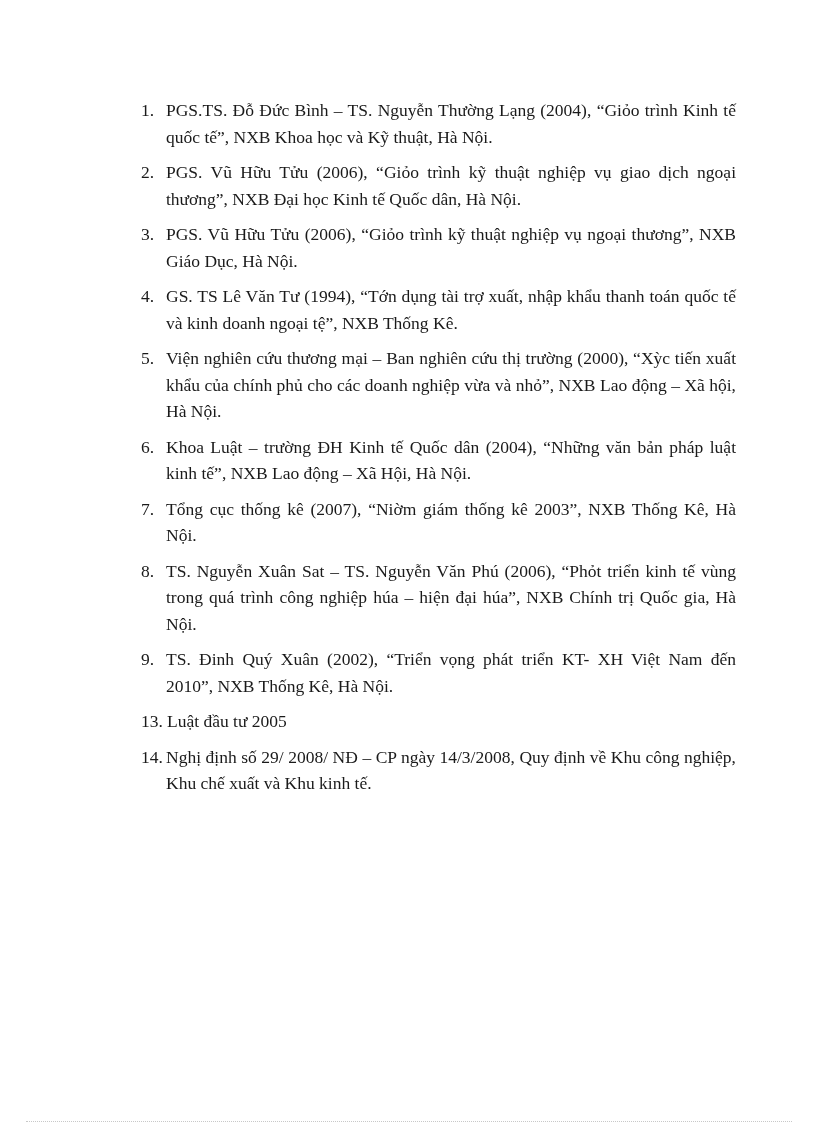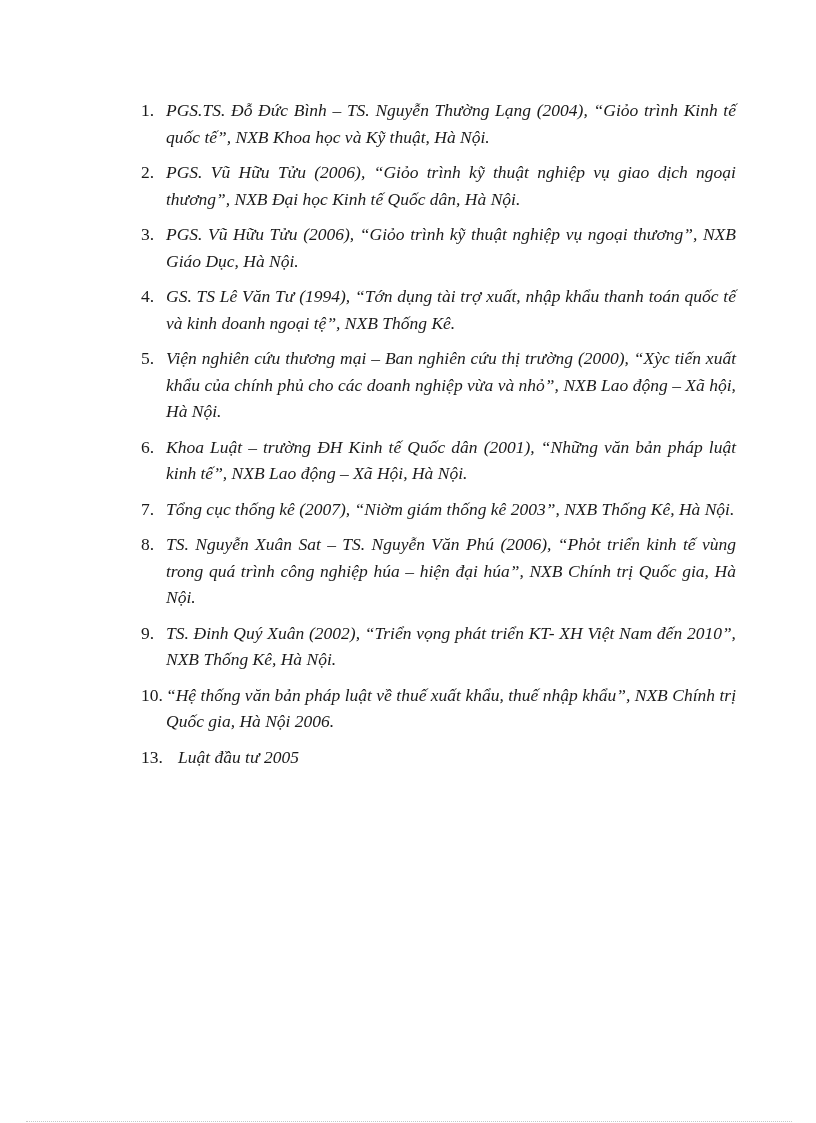--- a/index.html
+++ b/index.html
@@ -38,23 +38,22 @@
       text-align: justify;
       margin-bottom: 9px;
     }
     .ref-num {
       position: absolute;
       left: 0;
       top: 0;
     }
     .ref-text {
       display: block;
-      font-style: italic;
     }
-    .ref-text.noindent-space { margin-left: 12px; }
+    .ref-text.noindent-space { margin-left: 1px; }
     .footer-rule {
       position: absolute;
       left: 26px;
       top: 1121px;
       width: 766px;
       height: 0;
       border-top: 1px dotted #c8c8c8;
     }
   </style>
 </head>
@@ -77,38 +76,38 @@
     <li class="ref-item">
       <span class="ref-num">4.</span>
       <span class="ref-text">GS. TS Lê Văn Tư (1994), “Tớn dụng tài trợ xuất, nhập khẩu thanh toán quốc tế và kinh doanh ngoại tệ”, NXB Thống Kê.</span>
     </li>
     <li class="ref-item">
       <span class="ref-num">5.</span>
       <span class="ref-text">Viện nghiên cứu thương mại – Ban nghiên cứu thị trường (2000), “Xỳc tiến xuất khẩu của chính phủ cho các doanh nghiệp vừa và nhỏ”, NXB Lao động – Xã hội, Hà Nội.</span>
     </li>
     <li class="ref-item">
       <span class="ref-num">6.</span>
-      <span class="ref-text">Khoa Luật – trường ĐH Kinh tế Quốc dân (2001), “Những văn bản pháp luật kinh tế”, NXB Lao động – Xã Hội, Hà Nội.</span>
+      <span class="ref-text">Khoa Luật – trường ĐH Kinh tế Quốc dân (2004), “Những văn bản pháp luật kinh tế”, NXB Lao động – Xã Hội, Hà Nội.</span>
     </li>
     <li class="ref-item">
       <span class="ref-num">7.</span>
       <span class="ref-text">Tổng cục thống kê (2007), “Niờm giám thống kê 2003”, NXB Thống Kê, Hà Nội.</span>
     </li>
     <li class="ref-item">
       <span class="ref-num">8.</span>
       <span class="ref-text">TS. Nguyễn Xuân Sat – TS. Nguyễn Văn Phú (2006), “Phỏt triển kinh tế vùng trong quá trình công nghiệp húa – hiện đại húa”, NXB Chính trị Quốc gia, Hà Nội.</span>
     </li>
     <li class="ref-item">
       <span class="ref-num">9.</span>
       <span class="ref-text">TS. Đinh Quý Xuân (2002), “Triển vọng phát triển KT- XH Việt Nam đến 2010”, NXB Thống Kê, Hà Nội.</span>
     </li>
     <li class="ref-item">
-      <span class="ref-num">10.</span>
-      <span class="ref-text">“Hệ thống văn bản pháp luật về thuế xuất khẩu, thuế nhập khẩu”, NXB Chính trị Quốc gia, Hà Nội 2006.</span>
+      <span class="ref-num">13.</span>
+      <span class="ref-text noindent-space">Luật đầu tư 2005</span>
     </li>
     <li class="ref-item">
-      <span class="ref-num">13.</span>
-      <span class="ref-text noindent-space">Luật đầu tư 2005</span>
+      <span class="ref-num">14.</span>
+      <span class="ref-text">Nghị định số 29/ 2008/ NĐ – CP ngày 14/3/2008, Quy định về Khu công nghiệp, Khu chế xuất và Khu kinh tế.</span>
     </li>
   </ol>
 
   <div class="footer-rule"></div>
 </div>
 
 </body></html>

